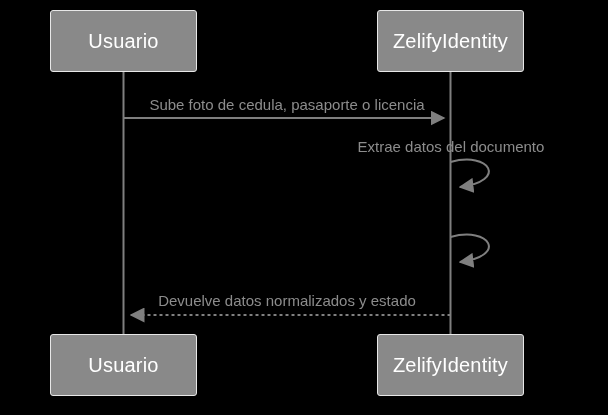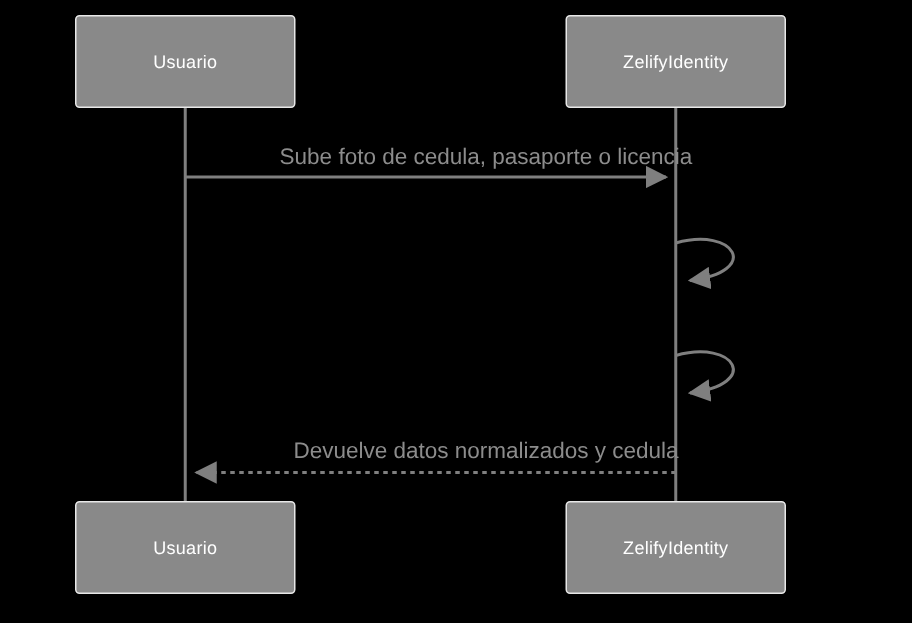--- a/index.html
+++ b/index.html
@@ -29,36 +29,35 @@
     box-sizing: border-box;
     background: #898989;
     border: 1.5px solid #e8e8e8;
     border-radius: 3px;
     display: flex;
     align-items: center;
     justify-content: center;
   }
   .actor-box span {
     color: #ffffff;
-    font-size: 12px;
+    font-size: 20px;
     letter-spacing: 0.2px;
   }
   .pos-top-left     { left: 50px;  top: 10px; }
   .pos-top-right    { left: 377px; top: 10px; }
   .pos-bottom-left  { left: 50px;  top: 334px; }
   .pos-bottom-right { left: 377px; top: 334px; }
 
   .msg-label {
     position: absolute;
     color: #8c8c8c;
     font-size: 15px;
     line-height: 16px;
     text-align: center;
     white-space: nowrap;
-    padding-left: 37px;
   }
   .msg-between { left: 123px; width: 328px; }
   .msg-self    { left: 321px; width: 260px; }
   .msg1 { top: 97px; }
   .msg2 { top: 139px; }
   .msg3 { top: 214px; }
   .msg4 { top: 293px; }
 </style>
 </head>
 <body>
@@ -91,15 +90,16 @@
     <span>ZelifyIdentity</span>
   </div>
   <div class="actor-box pos-bottom-left">
     <span>Usuario</span>
   </div>
   <div class="actor-box pos-bottom-right">
     <span>ZelifyIdentity</span>
   </div>
 
   <div class="msg-label msg-between msg1">Sube foto de cedula, pasaporte o licencia</div>
-  <div class="msg-label msg-between msg4">Devuelve datos normalizados y cedula</div>
+  <div class="msg-label msg-self msg2">Extrae datos del documento</div>
+  <div class="msg-label msg-between msg4">Devuelve datos normalizados y estado</div>
 
 </div>
 
 </body></html>

